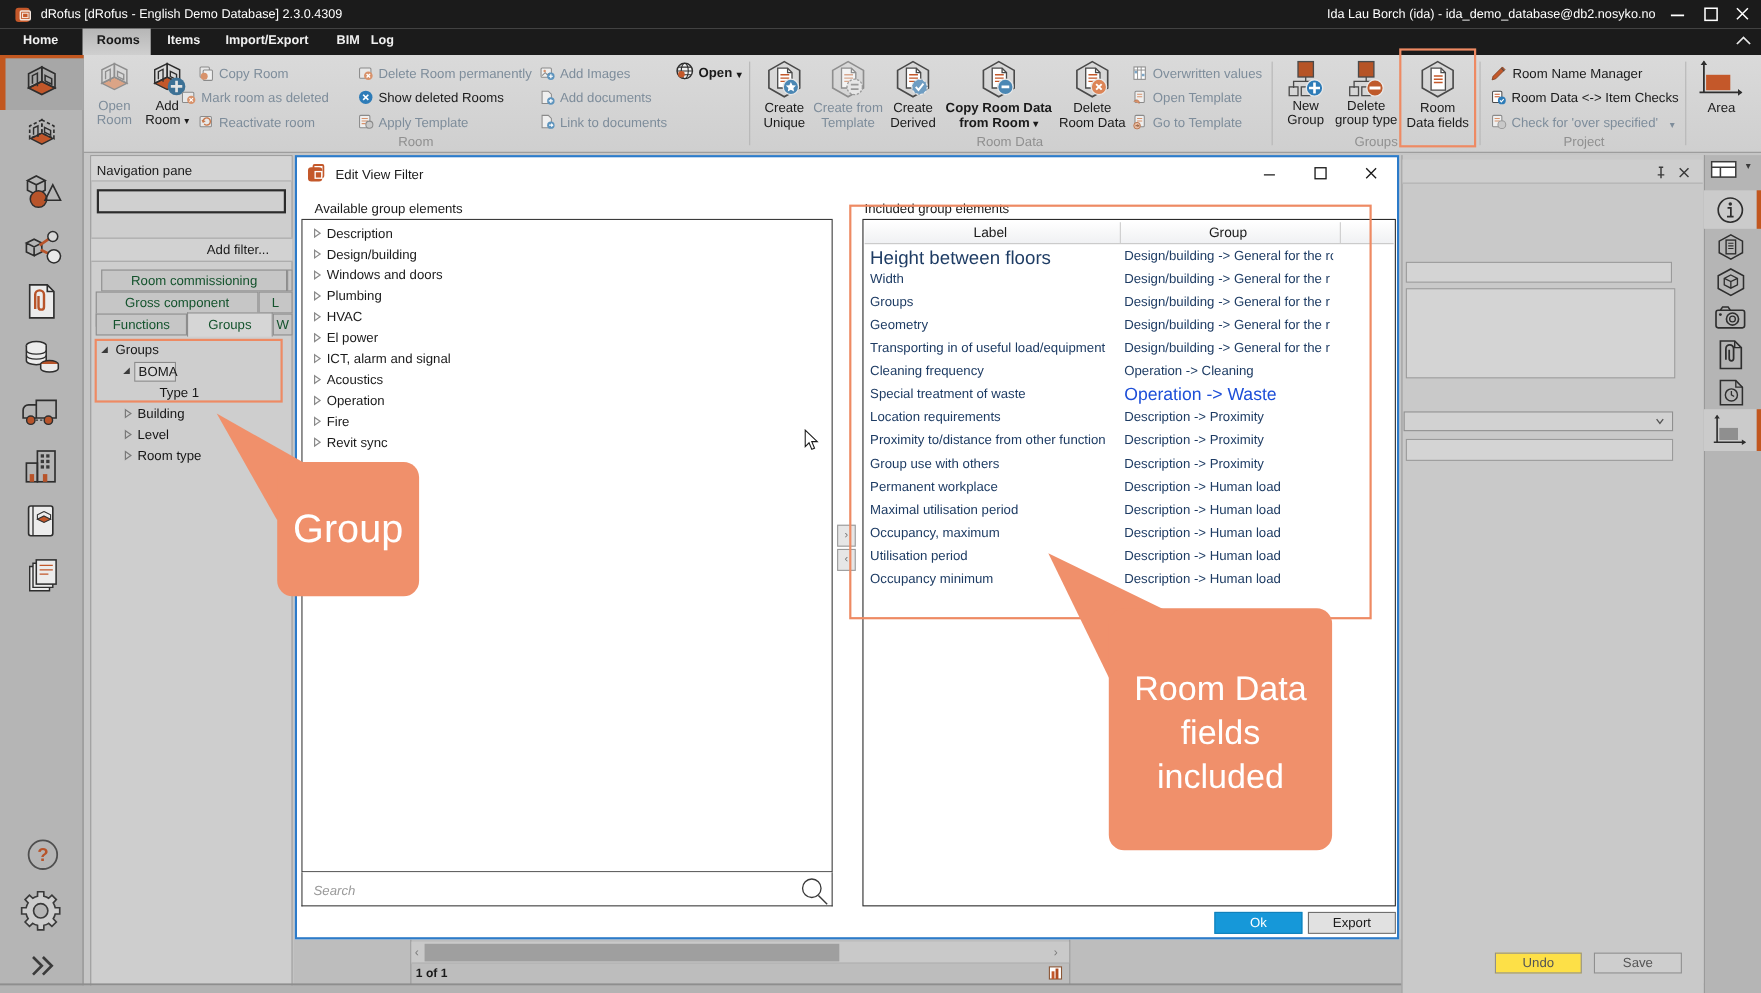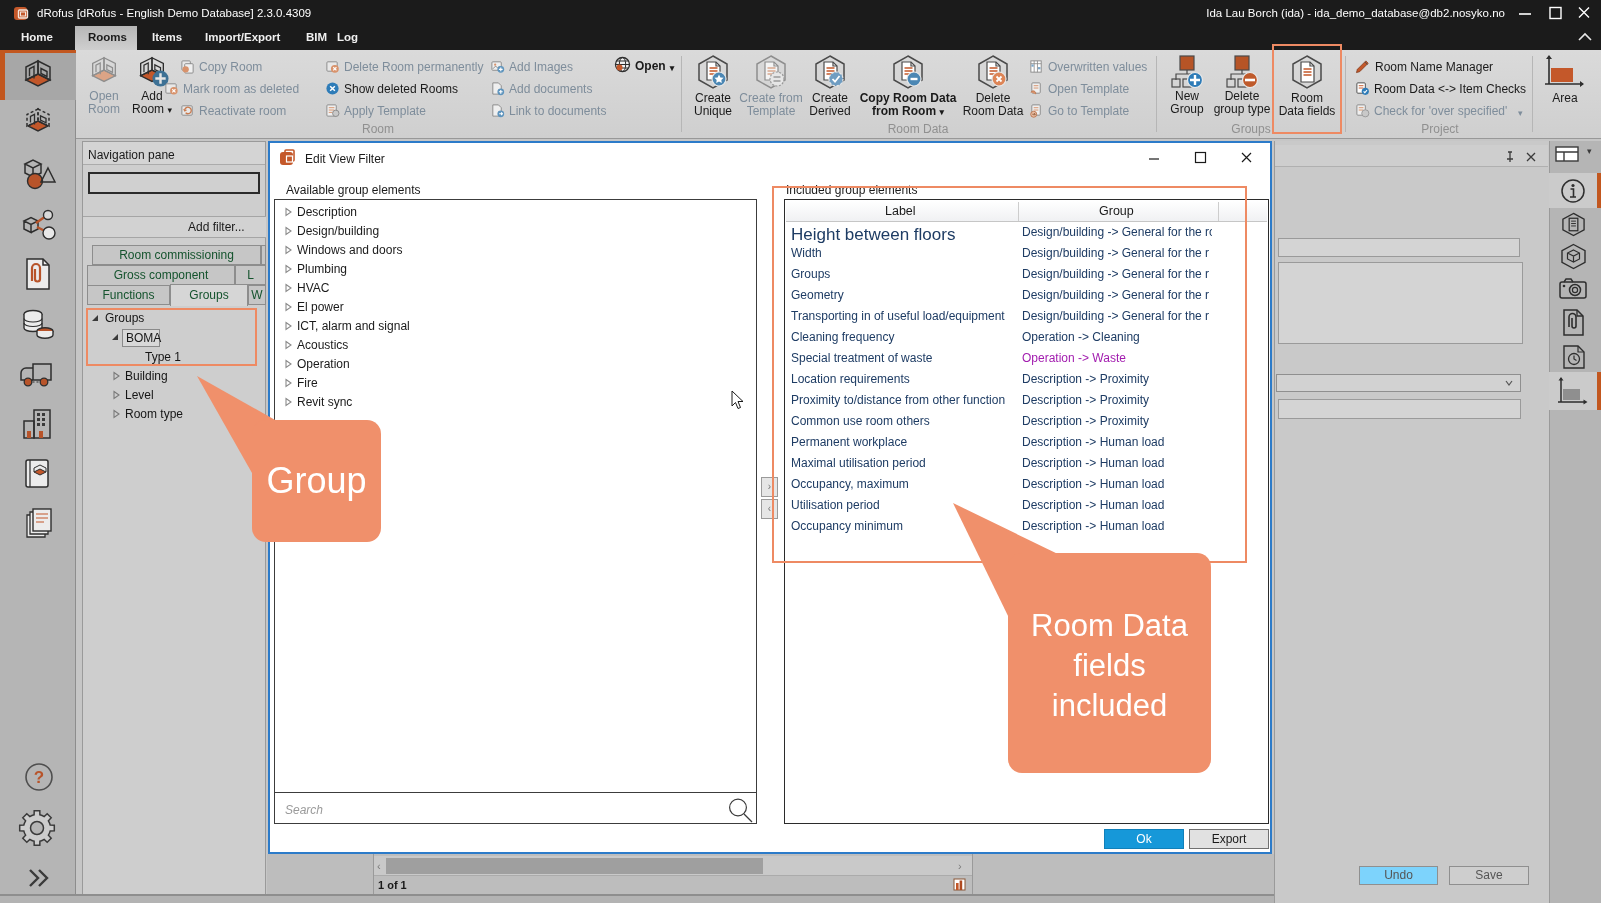--- a/index.html
+++ b/index.html
@@ -400,21 +400,21 @@
 <svg class="a" style="left:1524px;top:150px" width="14" height="14" viewBox="0 0 14 14">
     <path d="M3 3 l8 8 M11 3 l-8 8" stroke="#3a3a3a" stroke-width="1.3"></path>
   </svg>
 <div class="a" style="left:1278px;top:238px;width:242px;height:19px;background:#d4d4d4;border:1px solid #9a9a9a"></div>
 <div class="a" style="left:1278px;top:262px;width:245px;height:82px;background:#d4d4d4;border:1px solid #9a9a9a"></div>
 <div class="a" style="left:1276px;top:374px;width:245px;height:18px;background:#d2d2d2;border:1px solid #8f8f8f"></div>
 <svg class="a" style="left:1504px;top:379px" width="10" height="8" viewBox="0 0 10 8">
     <path d="M2 2 L5 6 L8 2" fill="none" stroke="#555" stroke-width="1.2"></path>
   </svg>
 <div class="a" style="left:1278px;top:399px;width:243px;height:20px;background:#d4d4d4;border:1px solid #9a9a9a"></div>
-<div class="a" style="left:1359px;top:866px;width:79px;height:19px;background:#7dd3fc;border:1px solid #8f8f8f;text-align:center;line-height:17px;color:#555;font-size:12px">Undo</div>
+<div class="a" style="left:1359px;top:866px;width:79px;height:19px;background:#fde047;border:1px solid #8f8f8f;text-align:center;line-height:17px;color:#555;font-size:12px">Undo</div>
 <div class="a" style="left:1449px;top:866px;width:80px;height:19px;background:#cecece;border:1px solid #8f8f8f;text-align:center;line-height:17px;color:#555;font-size:12px">Save</div>
 
 <div class="a" style="left:1549px;top:141px;width:52px;height:762px;background:#b5b5b5;border-left:1px solid #9a9a9a"></div>
 <svg class="a" style="left:1555px;top:146px" width="24" height="16" viewBox="0 0 24 16">
     <rect x="1" y="1" width="22" height="14" fill="#fff" stroke="#3a3a3a" stroke-width="1.4"></rect>
     <path d="M1 6 h22 M9 6 v9" stroke="#3a3a3a" stroke-width="1.4"></path>
   </svg>
 <div class="tx" style="left:1587px;top:146px;color:#3a3a3a;font-size:9px">▾</div>
 <div class="a" style="left:1549px;top:173px;width:48px;height:35px;background:#cbcbcb"></div>
 <div class="a" style="left:1597px;top:173px;width:4px;height:35px;background:#c2571f"></div>
@@ -551,26 +551,26 @@
 <div style="position:absolute;left:1022px;top:246px;width:190px;height:18px;overflow:hidden;font-size:12px;color:#1e3c64;white-space:nowrap">Design/building -&gt; General for the r</div>
 <div style="position:absolute;left:791px;top:267px;width:222px;height:18px;overflow:hidden;font-size:12px;color:#1e3c64;white-space:nowrap">Groups</div>
 <div style="position:absolute;left:1022px;top:267px;width:190px;height:18px;overflow:hidden;font-size:12px;color:#1e3c64;white-space:nowrap">Design/building -&gt; General for the r</div>
 <div style="position:absolute;left:791px;top:288px;width:222px;height:18px;overflow:hidden;font-size:12px;color:#1e3c64;white-space:nowrap">Geometry</div>
 <div style="position:absolute;left:1022px;top:288px;width:190px;height:18px;overflow:hidden;font-size:12px;color:#1e3c64;white-space:nowrap">Design/building -&gt; General for the r</div>
 <div style="position:absolute;left:791px;top:309px;width:222px;height:18px;overflow:hidden;font-size:12px;color:#1e3c64;white-space:nowrap">Transporting in of useful load/equipment</div>
 <div style="position:absolute;left:1022px;top:309px;width:190px;height:18px;overflow:hidden;font-size:12px;color:#1e3c64;white-space:nowrap">Design/building -&gt; General for the r</div>
 <div style="position:absolute;left:791px;top:330px;width:222px;height:18px;overflow:hidden;font-size:12px;color:#1e3c64;white-space:nowrap">Cleaning frequency</div>
 <div style="position:absolute;left:1022px;top:330px;width:190px;height:18px;overflow:hidden;font-size:12px;color:#1e3c64;white-space:nowrap">Operation -&gt; Cleaning</div>
 <div style="position:absolute;left:791px;top:351px;width:222px;height:18px;overflow:hidden;font-size:12px;color:#1e3c64;white-space:nowrap">Special treatment of waste</div>
-<div style="position:absolute;left:1022px;top:351px;width:190px;height:18px;overflow:hidden;font-size:12px;color:#a21caf;white-space:nowrap">Operation -&gt; Waste</div>
+<div style="position:absolute;left:1022px;top:351px;width:190px;height:18px;overflow:hidden;font-size:16px;color:#1d4ed8;white-space:nowrap">Operation -&gt; Waste</div>
 <div style="position:absolute;left:791px;top:372px;width:222px;height:18px;overflow:hidden;font-size:12px;color:#1e3c64;white-space:nowrap">Location requirements</div>
 <div style="position:absolute;left:1022px;top:372px;width:190px;height:18px;overflow:hidden;font-size:12px;color:#1e3c64;white-space:nowrap">Description -&gt; Proximity</div>
 <div style="position:absolute;left:791px;top:393px;width:222px;height:18px;overflow:hidden;font-size:12px;color:#1e3c64;white-space:nowrap">Proximity to/distance from other function</div>
 <div style="position:absolute;left:1022px;top:393px;width:190px;height:18px;overflow:hidden;font-size:12px;color:#1e3c64;white-space:nowrap">Description -&gt; Proximity</div>
-<div style="position:absolute;left:791px;top:414px;width:222px;height:18px;overflow:hidden;font-size:12px;color:#1e3c64;white-space:nowrap">Common use room others</div>
+<div style="position:absolute;left:791px;top:414px;width:222px;height:18px;overflow:hidden;font-size:12px;color:#1e3c64;white-space:nowrap">Group use with others</div>
 <div style="position:absolute;left:1022px;top:414px;width:190px;height:18px;overflow:hidden;font-size:12px;color:#1e3c64;white-space:nowrap">Description -&gt; Proximity</div>
 <div style="position:absolute;left:791px;top:435px;width:222px;height:18px;overflow:hidden;font-size:12px;color:#1e3c64;white-space:nowrap">Permanent workplace</div>
 <div style="position:absolute;left:1022px;top:435px;width:190px;height:18px;overflow:hidden;font-size:12px;color:#1e3c64;white-space:nowrap">Description -&gt; Human load</div>
 <div style="position:absolute;left:791px;top:456px;width:222px;height:18px;overflow:hidden;font-size:12px;color:#1e3c64;white-space:nowrap">Maximal utilisation period</div>
 <div style="position:absolute;left:1022px;top:456px;width:190px;height:18px;overflow:hidden;font-size:12px;color:#1e3c64;white-space:nowrap">Description -&gt; Human load</div>
 <div style="position:absolute;left:791px;top:477px;width:222px;height:18px;overflow:hidden;font-size:12px;color:#1e3c64;white-space:nowrap">Occupancy, maximum</div>
 <div style="position:absolute;left:1022px;top:477px;width:190px;height:18px;overflow:hidden;font-size:12px;color:#1e3c64;white-space:nowrap">Description -&gt; Human load</div>
 <div style="position:absolute;left:791px;top:498px;width:222px;height:18px;overflow:hidden;font-size:12px;color:#1e3c64;white-space:nowrap">Utilisation period</div>
 <div style="position:absolute;left:1022px;top:498px;width:190px;height:18px;overflow:hidden;font-size:12px;color:#1e3c64;white-space:nowrap">Description -&gt; Human load</div>
 <div style="position:absolute;left:791px;top:519px;width:222px;height:18px;overflow:hidden;font-size:12px;color:#1e3c64;white-space:nowrap">Occupancy minimum</div>

